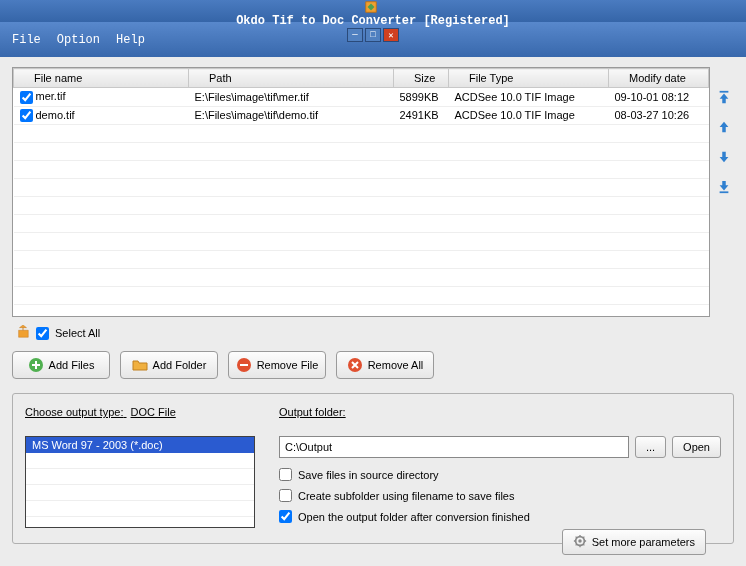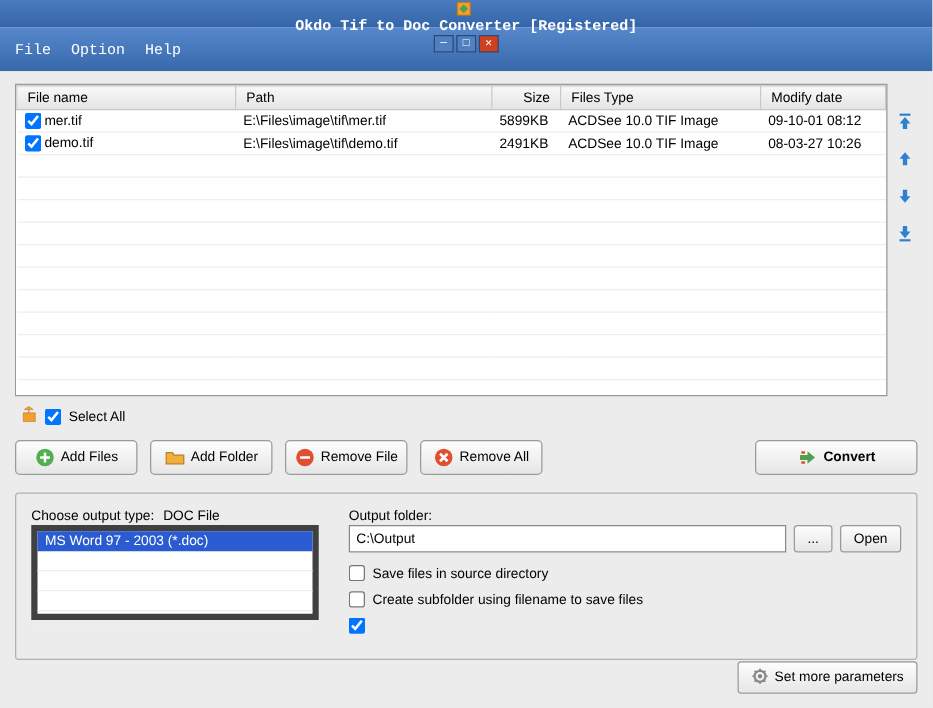--- a/index.html
+++ b/index.html
@@ -13,54 +13,54 @@
 .window-btn.close { background: #d04020; }
 
 .menubar { background: linear-gradient(#5888cc, #3868ac); height: 35px; display: flex; align-items: center; padding: 0 6px; gap: 4px; color: #fff; font-family: 'Courier New', monospace; font-size: 12px; }
 .menubar span { padding: 2px 6px; cursor: pointer; }
 
 .content { background: #ececec; padding: 10px 12px; height: 522px; position: relative; }
 
 .file-area { display: flex; gap: 6px; }
 .file-table-wrap { flex: 1; border: 1px solid #999; background: #fff; height: 250px; overflow: auto; }
 .file-table { width: 100%; border-collapse: collapse; table-layout: fixed; }
-.file-table th { background: linear-gradient(#f8f8f8, #e4e4e4); border: 1px solid #c8c8c8; padding: 3px 8px; text-align: left; font-weight: normal; font-size: 11px; height: 14px; }
+.file-table th { background: linear-gradient(#f8f8f8, #e4e4e4); border: 1px solid #c8c8c8; padding: 3px 20px; text-align: left; font-weight: normal; font-size: 11px; height: 14px; }
 .file-table td { border-bottom: 1px solid #eee; padding: 2px 6px; height: 18px; font-size: 11px; white-space: nowrap; overflow: hidden; }
 .file-table td.size { text-align: right; padding-right: 10px; }
 .file-table .chk { margin-right: 3px; vertical-align: middle; }
 
 .side-arrows { display: flex; flex-direction: column; gap: 14px; padding-top: 22px; width: 18px; }
 .arrow-btn { width: 16px; height: 16px; cursor: pointer; display: flex; align-items: center; justify-content: center; }
 .arrow-btn svg { width: 14px; height: 14px; }
 
 .selectall-row { display: flex; align-items: center; gap: 6px; margin: 8px 0 10px 4px; }
 .selectall-row .up-icon svg { width: 14px; height: 14px; }
 
 .button-row { display: flex; gap: 10px; margin-bottom: 14px; }
 .btn { background: linear-gradient(#fdfdfd, #e6e6e6); border: 1px solid #9a9a9a; border-radius: 4px; padding: 0 0; height: 28px; display: flex; align-items: center; gap: 5px; cursor: pointer; font-size: 11px; min-width: 98px; justify-content: center; }
 .btn .bicon { width: 16px; height: 16px; display: flex; align-items: center; justify-content: center; }
 .btn.convert { min-width: 130px; font-weight: bold; }
 .spacer { flex: 1; }
 
 .bottom-panel { border: 1px solid #b0b0b0; border-radius: 3px; padding: 12px; display: flex; gap: 24px; background: #ececec; }
 .out-left { width: 230px; }
 .out-right { flex: 1; }
-.label-row { margin-bottom: 1px; }
-.type-list { border: 5px solid #404040; background: #fff; height: 76px; }
+.label-row { margin-bottom: 18px; text-decoration: underline; }
+.type-list { border: 1px solid #404040; background: #fff; height: 92px; }
 .type-item { background: #2a5bd0; color: #fff; padding: 2px 6px; font-size: 11px; }
 .type-list .blank { border-bottom: 1px solid #eee; height: 16px; }
 
 .folder-row { display: flex; gap: 6px; margin-bottom: 10px; }
 .folder-input { flex: 1; border: 1px solid #888; padding: 3px 5px; font-size: 11px; height: 22px; }
 .small-btn { background: linear-gradient(#fdfdfd, #e6e6e6); border: 1px solid #9a9a9a; border-radius: 3px; padding: 0 10px; height: 22px; cursor: pointer; font-size: 11px; }
 
 .check-row { display: flex; align-items: center; gap: 6px; margin: 8px 0; font-size: 11px; }
 .check-row input { vertical-align: middle; }
 
-.more-params { position: absolute; right: 12px; bottom: 24px; }
+.more-params { position: absolute; right: 40px; bottom: 24px; }
 .more-btn { background: linear-gradient(#fdfdfd, #e6e6e6); border: 1px solid #9a9a9a; border-radius: 3px; padding: 0 10px; height: 26px; cursor: pointer; font-size: 11px; display: flex; align-items: center; gap: 5px; }
 </style>
 </head>
 <body>
 
 <div class="titlebar">
   <span class="icon">
     <svg viewBox="0 0 16 16">
         <path d="M2 2 L14 2 L14 14 L2 14 Z" fill="#f0a030" stroke="#c07010"></path>
         <path d="M4 8 L8 4 L12 8 L8 12 Z" fill="#50a050"></path>
@@ -90,21 +90,21 @@
             <col style="width:205px">
             <col style="width:55px">
             <col style="width:160px">
             <col>
           </colgroup>
         <thead>
           <tr>
             <th>File name</th>
             <th>Path</th>
             <th style="text-align:right">Size</th>
-            <th>Files Type</th>
+            <th>File Type</th>
             <th>Modify date</th>
           </tr>
         </thead>
         <tbody id="file-rows">
             <tr>
               <td><input type="checkbox" class="chk" checked="" style="">mer.tif</td>
               <td>E:\Files\image\tif\mer.tif</td>
               <td class="size">5899KB</td>
               <td>ACDSee 10.0 TIF Image</td>
               <td>09-10-01 08:12</td>
@@ -216,29 +216,20 @@
     <div class="btn">
       <span class="bicon">
           <svg viewBox="0 0 16 16">
             <circle cx="8" cy="8" r="7" fill="#e05030"></circle>
             <path d="M5 5 L11 11 M11 5 L5 11" stroke="#fff" stroke-width="2"></path>
           </svg>
         </span>
       <span>Remove All</span>
     </div>
     <div class="spacer"></div>
-    <div class="btn convert">
-      <span class="bicon">
-          <svg viewBox="0 0 16 16">
-            <path d="M2 6 L8 6 L8 3 L14 8 L8 13 L8 10 L2 10 Z" fill="#50a050"></path>
-            <path d="M3 4 L6 4 M3 12 L6 12" stroke="#e05030" stroke-width="2"></path>
-          </svg>
-        </span>
-      <span>Convert</span>
-    </div>
   </div>
 
   <div class="bottom-panel">
     <div class="out-left">
       <div class="label-row">
         <span>Choose output type:</span>
         <span style="margin-left:4px">DOC File</span>
       </div>
       <div class="type-list">
         <div class="type-item">MS Word 97 - 2003 (*.doc)</div>
@@ -258,20 +249,21 @@
       <div class="check-row">
         <input type="checkbox" style="">
         <span>Save files in source directory</span>
       </div>
       <div class="check-row">
         <input type="checkbox" style="">
         <span>Create subfolder using filename to save files</span>
       </div>
       <div class="check-row">
         <input type="checkbox" checked="" style="">
+        <span>Open the output folder after conversion finished</span>
       </div>
     </div>
   </div>
 
   <div class="more-params">
     <div class="more-btn">
       <span><svg width="14" height="14" viewBox="0 0 16 16">
             <circle cx="8" cy="8" r="5" fill="none" stroke="#888" stroke-width="2"></circle>
             <circle cx="8" cy="8" r="2" fill="#888"></circle>
             <path d="M8 1 L8 3 M8 13 L8 15 M1 8 L3 8 M13 8 L15 8 M3 3 L4.5 4.5 M11.5 11.5 L13 13 M13 3 L11.5 4.5 M4.5 11.5 L3 13" stroke="#888" stroke-width="1.5"></path>

